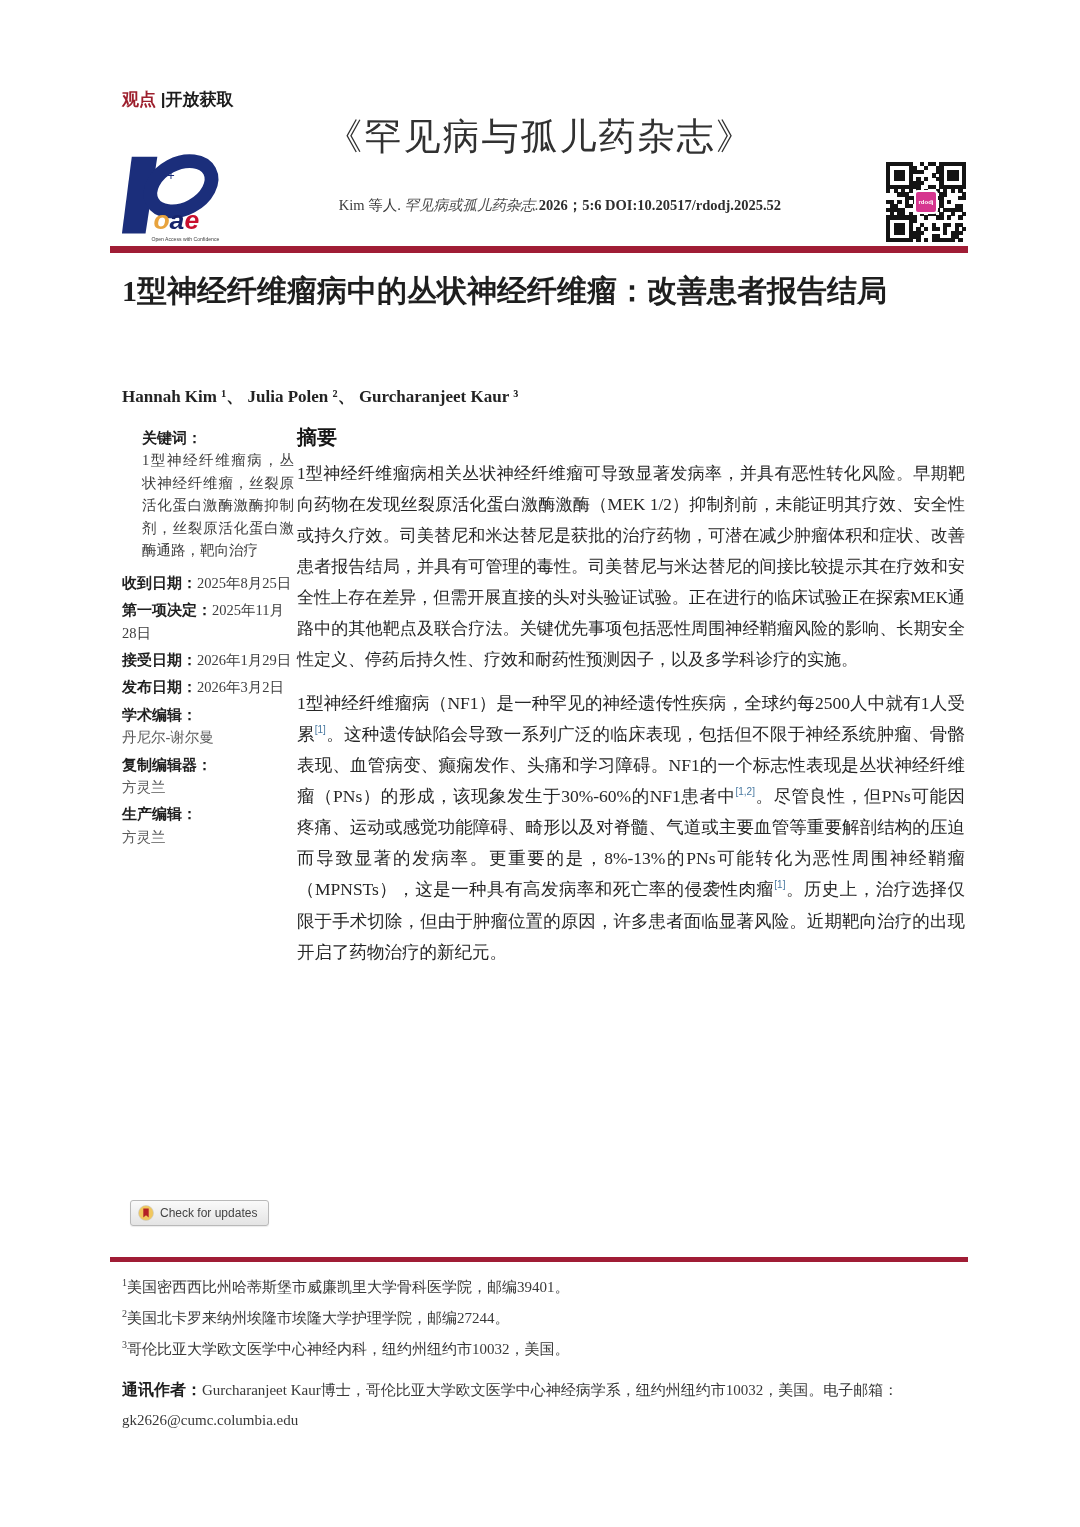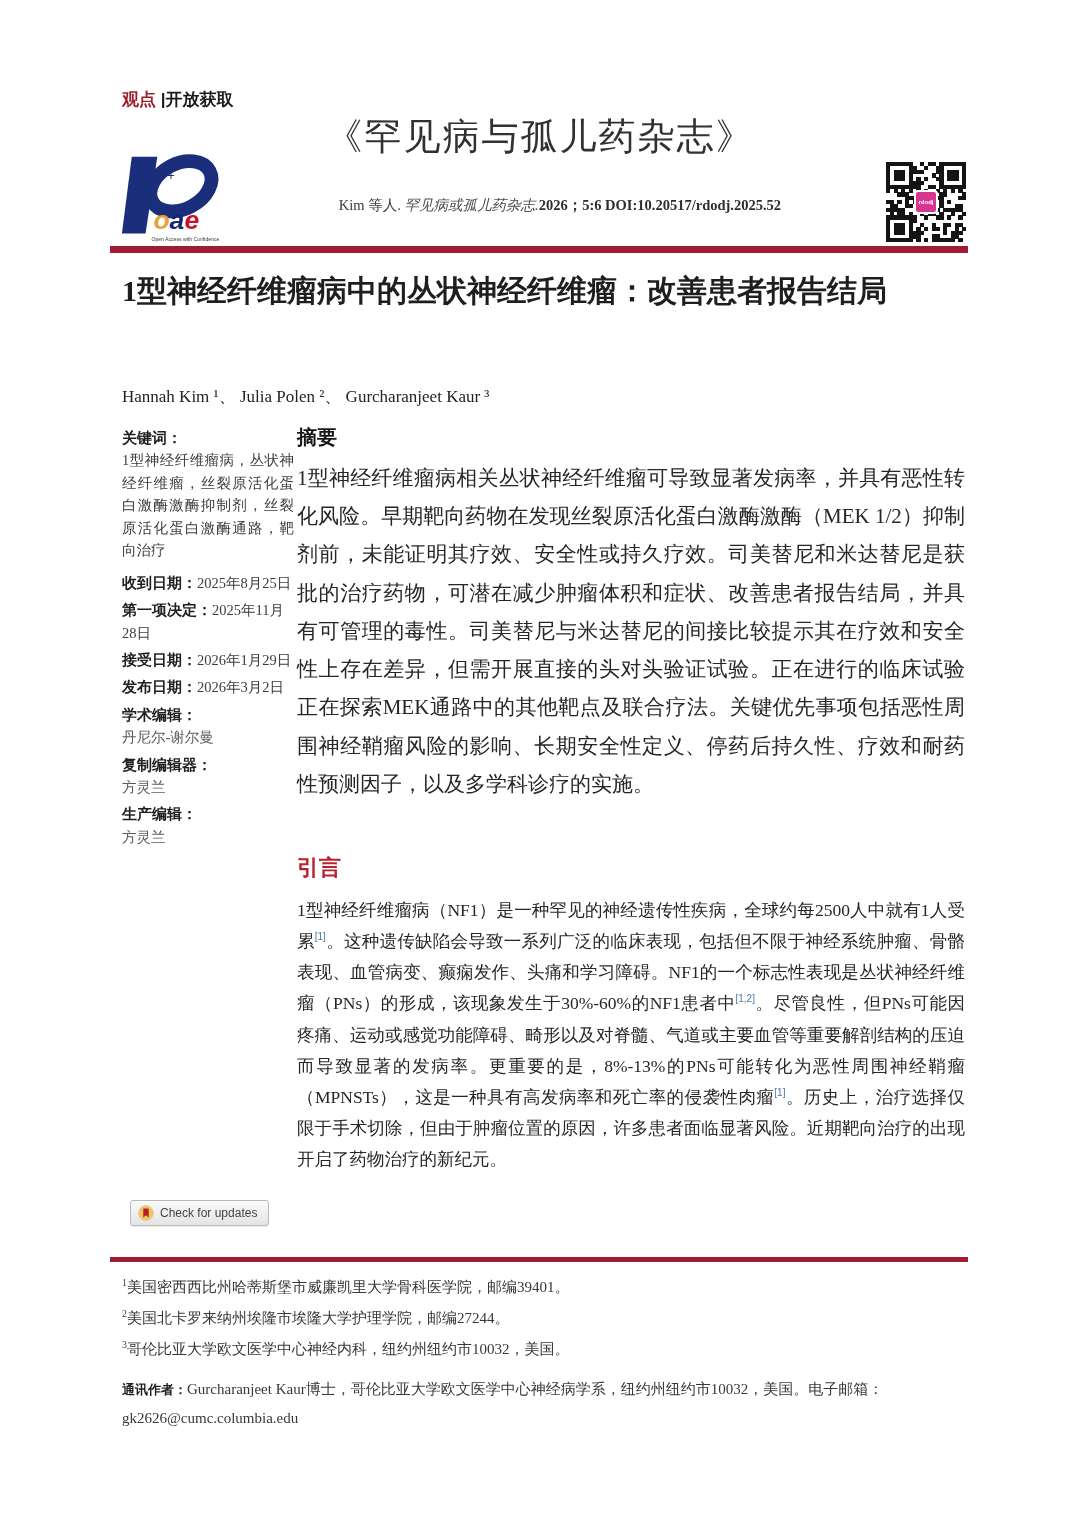--- a/index.html
+++ b/index.html
@@ -36,44 +36,44 @@
   .rule { position:absolute; left:110px; width:858px; background:#a01d35; }
   .rule-top { top:246px; height:7px; }
   .rule-bottom { top:1257px; height:5px; }
   
   .article-title {
     position:absolute; left:122px; top:270px; width:832px;
     font-size:30px; font-weight:bold; line-height:1.4; color:#1e1e1e;
   }
   .authors {
     position:absolute; left:122px; top:385px; width:832px;
-    font-size:17px; font-weight:normal; color:#232323;
+    font-size:17px; font-weight:bold; color:#232323;
   }
   
   .sidebar { position:absolute; left:122px; top:426px; width:172px; font-size:14.5px; line-height:1.55; color:#3c3c3c; }
   .side-label {
     font-family:"Liberation Sans", sans-serif; font-weight:bold; font-size:15px; color:#1f1f1f;
   }
-  .side-block { margin-bottom:9px; text-align:justify; }
+  .side-block { margin-bottom:9px; text-align:justify;margin-left:20px; }
   .side-block p { text-align:justify; }
   .side-ital { font-style:italic; }
   .doi-link {
     font-family:"Liberation Sans", sans-serif; font-size:13.5px; color:#4878a0;
     text-decoration:none; word-break:break-all; line-height:1.6; display:block;
   }
   .side-item { margin-bottom:4px; text-align:left; }
   .side-item .side-label { font-size:15px; }
   .editor-val { color:#5a5a5a; }
   
   .main { position:absolute; left:297px; top:424px; width:668px; }
   .abstract-heading {
     font-family:"Liberation Sans", sans-serif; font-weight:bold; font-size:20px; color:#161616;
   }
   .abstract-text {
-    margin-top:8px; font-size:21px; line-height:1.82; text-align:justify; color:#262626;
+    margin-top:8px; font-size:17px; line-height:1.82; text-align:justify; color:#262626;
   }
   .intro-heading {
     margin-top:50px; font-family:"Liberation Sans", sans-serif; font-weight:bold;
     font-size:22px; color:#bb1e2d;
   }
   .intro-text {
     margin-top:12px; font-size:17.5px; line-height:1.78; text-align:justify; color:#262626;
   }
   .ref {
     color:#4878a0; font-size:10px; vertical-align:super; text-decoration:none;
@@ -85,21 +85,21 @@
     display:inline-flex; align-items:center; gap:6px;
     padding:4px 11px 4px 7px; border:1px solid #b9b9b9; border-radius:3px;
     background:linear-gradient(#fafafa,#e4e4e4);
     font-family:"Liberation Sans", sans-serif; font-size:12px; color:#444;
     cursor:pointer; box-shadow:0 1px 1px rgba(0,0,0,.08);
   }
   
   .footnotes { position:absolute; left:122px; top:1272px; width:842px; font-size:15px; line-height:2.05; color:#383838; }
   .fn sup { font-size:10px; }
   .corresponding { margin-top:11px; line-height:1.9; }
-  .corresponding .side-label { font-size:13px;text-align:right; }
+  .corresponding .side-label { font-size:16px;text-align:right; }
   .email { color:#383838; text-decoration:none; }
   
   .footer {
     position:absolute; left:122px; top:1462px; width:842px;
     display:flex; justify-content:space-between; align-items:center;
     font-size:14.5px;
   }
   .footer a { color:#3d7fb5; text-decoration:none; font-family:"Liberation Sans", sans-serif; }
   .footer .submit-label { color:#555; }
 </style>
@@ -401,21 +401,20 @@
     <div class="side-item">
       <div class="side-label">生产编辑：</div>
       <div class="editor-val">方灵兰</div>
     </div>
   </aside>
 
   <main class="main">
     <h2 class="abstract-heading">摘要</h2>
     <p class="abstract-text">1型神经纤维瘤病相关丛状神经纤维瘤可导致显著发病率，并具有恶性转化风险。早期靶向药物在发现丝裂原活化蛋白激酶激酶（MEK 1/2）抑制剂前，未能证明其疗效、安全性或持久疗效。司美替尼和米达替尼是获批的治疗药物，可潜在减少肿瘤体积和症状、改善患者报告结局，并具有可管理的毒性。司美替尼与米达替尼的间接比较提示其在疗效和安全性上存在差异，但需开展直接的头对头验证试验。正在进行的临床试验正在探索MEK通路中的其他靶点及联合疗法。关键优先事项包括恶性周围神经鞘瘤风险的影响、长期安全性定义、停药后持久性、疗效和耐药性预测因子，以及多学科诊疗的实施。</p>
 
-    <h2 class="intro-heading">引言</h2>
     <p class="intro-text">
       <span>1型神经纤维瘤病（NF1）是一种罕见的神经遗传性疾病，全球约每2500人中就有1人受累</span><a class="ref" href="#">[1]</a><span>。这种遗传缺陷会导致一系列广泛的临床表现，包括但不限于神经系统肿瘤、骨骼表现、血管病变、癫痫发作、头痛和学习障碍。NF1的一个标志性表现是丛状神经纤维瘤（PNs）的形成，该现象发生于30%-60%的NF1患者中</span><a class="ref" href="#">[1,2]</a><span>。尽管良性，但PNs可能因疼痛、运动或感觉功能障碍、畸形以及对脊髓、气道或主要血管等重要解剖结构的压迫而导致显著的发病率。更重要的是，8%-13%的PNs可能转化为恶性周围神经鞘瘤（MPNSTs），这是一种具有高发病率和死亡率的侵袭性肉瘤</span><a class="ref" href="#">[1]</a><span>。历史上，治疗选择仅限于手术切除，但由于肿瘤位置的原因，许多患者面临显著风险。近期靶向治疗的出现开启了药物治疗的新纪元。</span>
     </p>
   </main>
 
   <button class="check-updates">
     <svg width="16" height="16" viewBox="0 0 16 16">
       <circle cx="8" cy="8" r="7.5" fill="#f0c75e"></circle>
       <circle cx="8" cy="8" r="7.5" fill="none" stroke="#c9c9c9" stroke-width="0.6"></circle>
       <path d="M5.3 3.6 h5.4 v8.8 l-2.7-2.2 l-2.7 2.2 z" fill="#b32025"></path>

